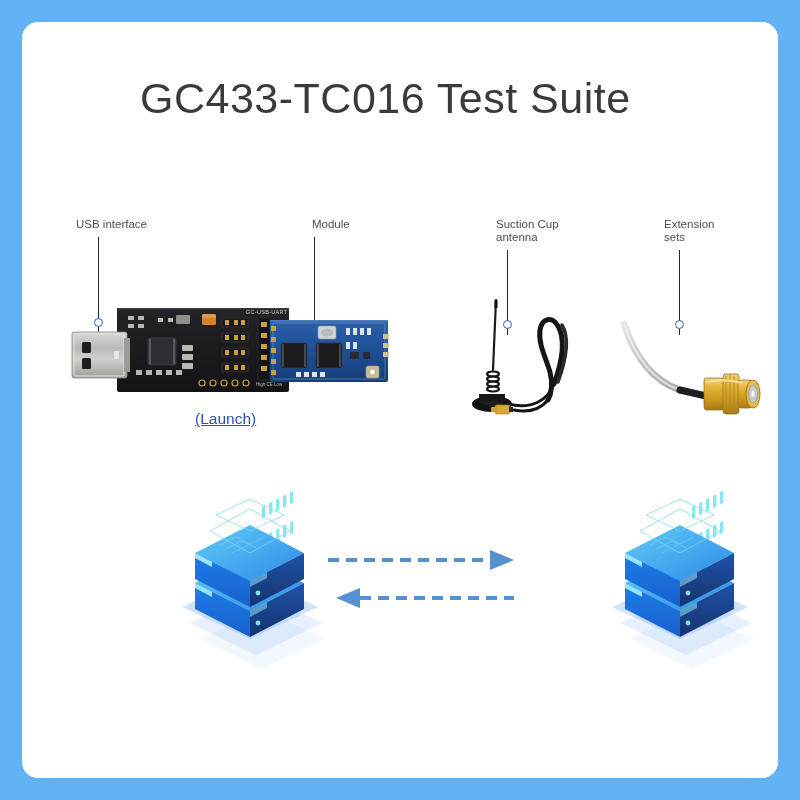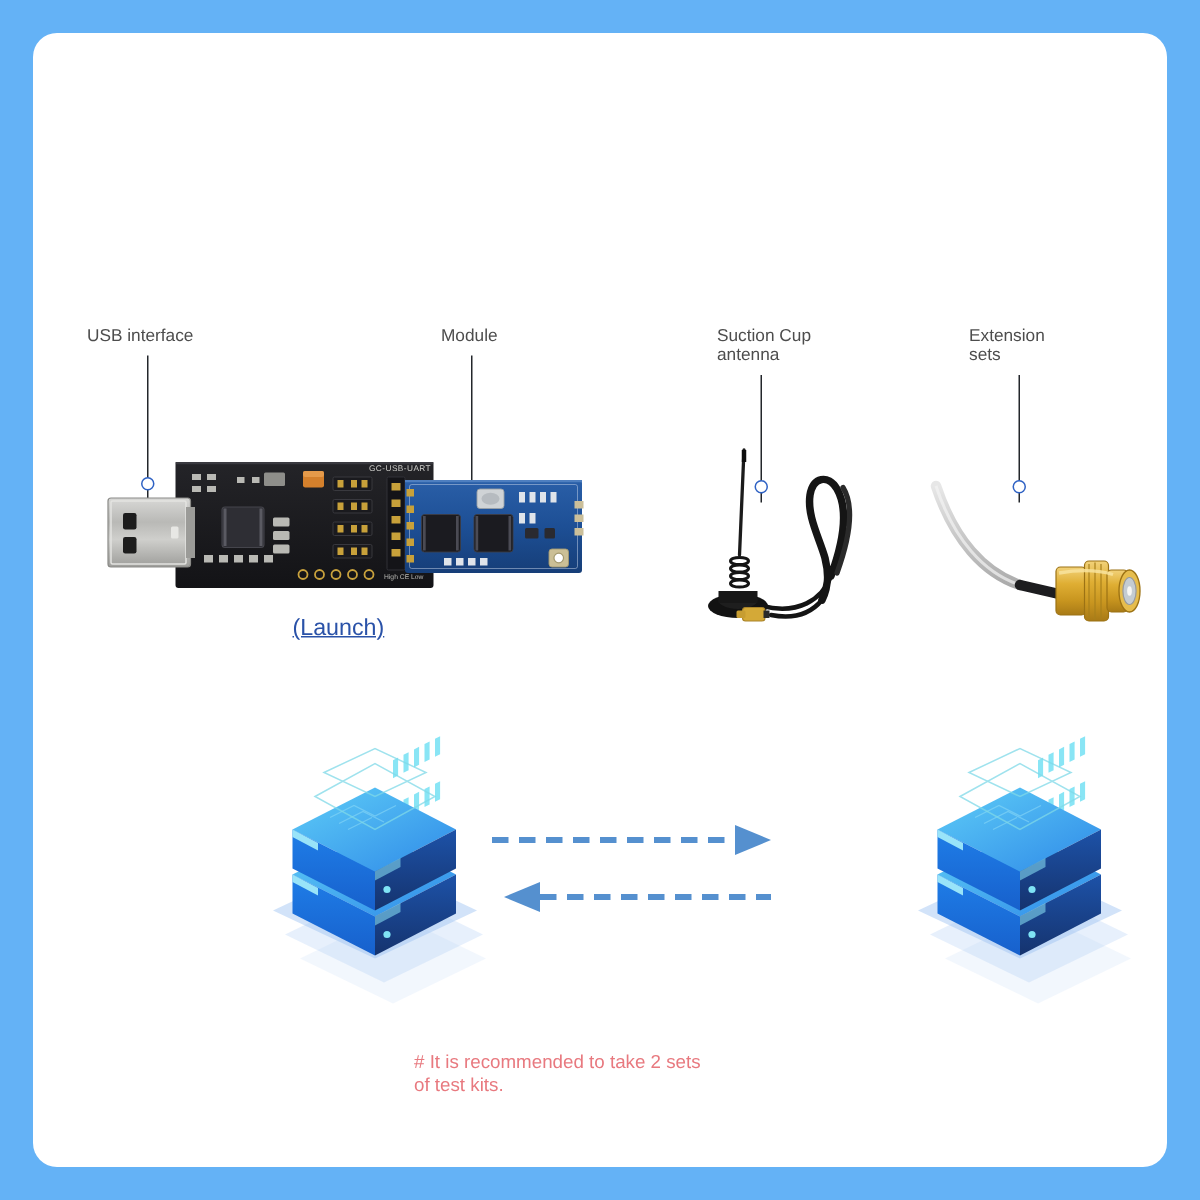--- a/index.html
+++ b/index.html
@@ -23,20 +23,21 @@
     letter-spacing:.5px;white-space:nowrap;
   }
   .subtitle{
     position:absolute;left:176px;top:108px;width:400px;
     font-size:11.5px;line-height:13px;color:#9a9a9a;
   }
   
   .calloutlabel{
     position:absolute;font-size:11.5px;line-height:13px;color:#4d4d4d;
     white-space:pre-line;
+    margin-left:18px;
   }
   .leader{
     position:absolute;width:1px;background:#23262b;
   }
   .leaderdot{
     position:absolute;width:9px;height:9px;border-radius:50%;
     background:#ffffff;border:1.4px solid #2f62c4;box-sizing:border-box;
   }
   .launch{
     position:absolute;left:173px;top:388px;
@@ -47,20 +48,21 @@
     font-size:12.5px;line-height:15px;color:#e8797f;white-space:pre-line;
   }
   .hw{position:absolute;}
   svg{display:block;overflow:visible;}
 </style>
 </head>
 <body>
 
 <div id="frame">
 
+  <div class="title">GC433-TC016 Test Suite</div>
 
   <div class="calloutlabel" style="left:36px;top:196px;">USB interface</div>
   <div class="leader" style="left:76px;top:215px;height:96px;"></div>
   <div class="leaderdot" style="left:72px;top:296px;"></div>
 
   <div class="calloutlabel" style="left:272px;top:196px;">Module</div>
   <div class="leader" style="left:292px;top:215px;height:108px;"></div>
   <div class="leaderdot" style="left:288px;top:308px;"></div>
 
   <div class="calloutlabel" style="left:456px;top:196px;">Suction Cup
@@ -433,16 +435,14 @@
         <polygon points="118,94 135,85 135,91 118,100" fill="#8ee8f8" opacity="0.55"></polygon>
       </g>
 
       <g fill="none" stroke="#7fd9e8" stroke-width="1" opacity="0.75">
         <polygon points="78,44 118,22 158,44 118,66"></polygon>
         <polygon points="84,28 118,12 152,28 118,44"></polygon>
       </g>
     </svg>
   </div>
 
-  <div class="note"># It is recommended to take 2 sets
-of test kits.</div>
 
 </div>
 
 </body></html>

